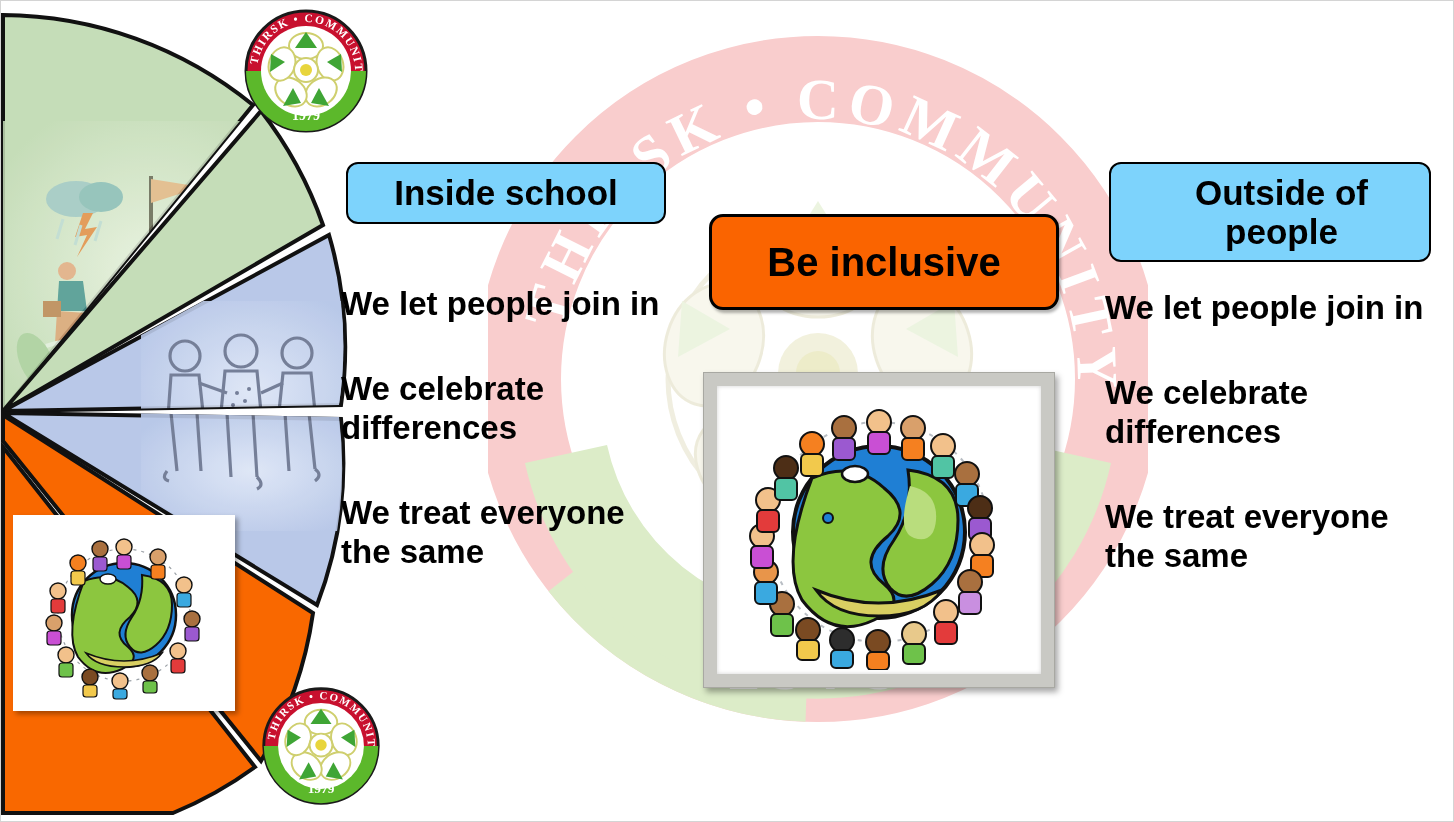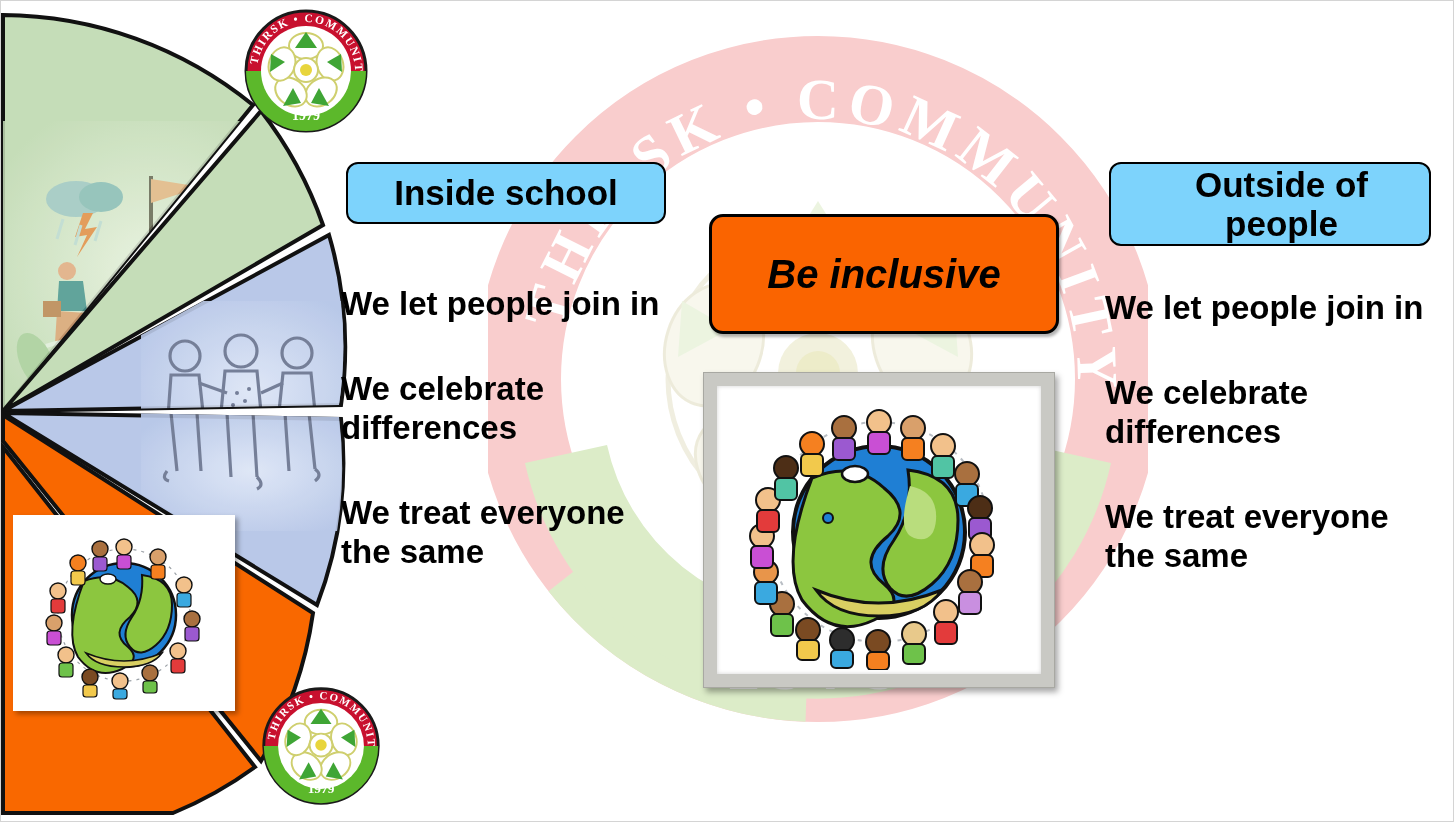--- a/index.html
+++ b/index.html
@@ -77,40 +77,39 @@
     display: flex;
     align-items: center;
     justify-content: center;
     text-align: center;
     line-height: 1.12;
   }
   #pill-inside {
     left: 345px; top: 161px; width: 320px; height: 62px;
   }
   #pill-outside {
-    left: 1108px; top: 161px; width: 322px; height: 84px; padding-left: 23px;
+    left: 1108px; top: 161px; width: 322px; height: 100px; padding-left: 23px;
   }
 
   
   #value-banner {
     position: absolute;
     left: 708px; top: 213px;
-    width: 350px; height: 120px;
+    width: 350px; height: 96px;
     box-sizing: border-box;
     background: #FA6400;
     border: 3px solid #000000;
     border-radius: 14px;
     display: flex;
     align-items: center;
     justify-content: center;
     font-size: 40px;
     font-weight: bold;
     color: #000000;
     box-shadow: 2px 3px 3px rgba(0,0,0,0.30);
-    font-style: italic;
   }
 
   
   .col {
     position: absolute;
     width: 330px;
     text-align: left;
   }
   #col-inside  { left: 340px; top: 284px; }
   #col-outside { left: 1104px; top: 288px; }

